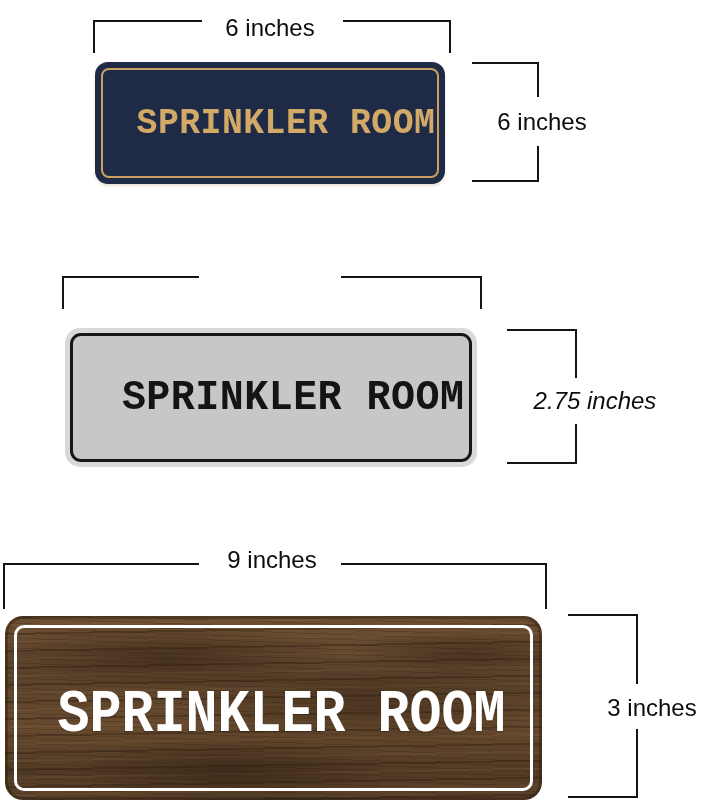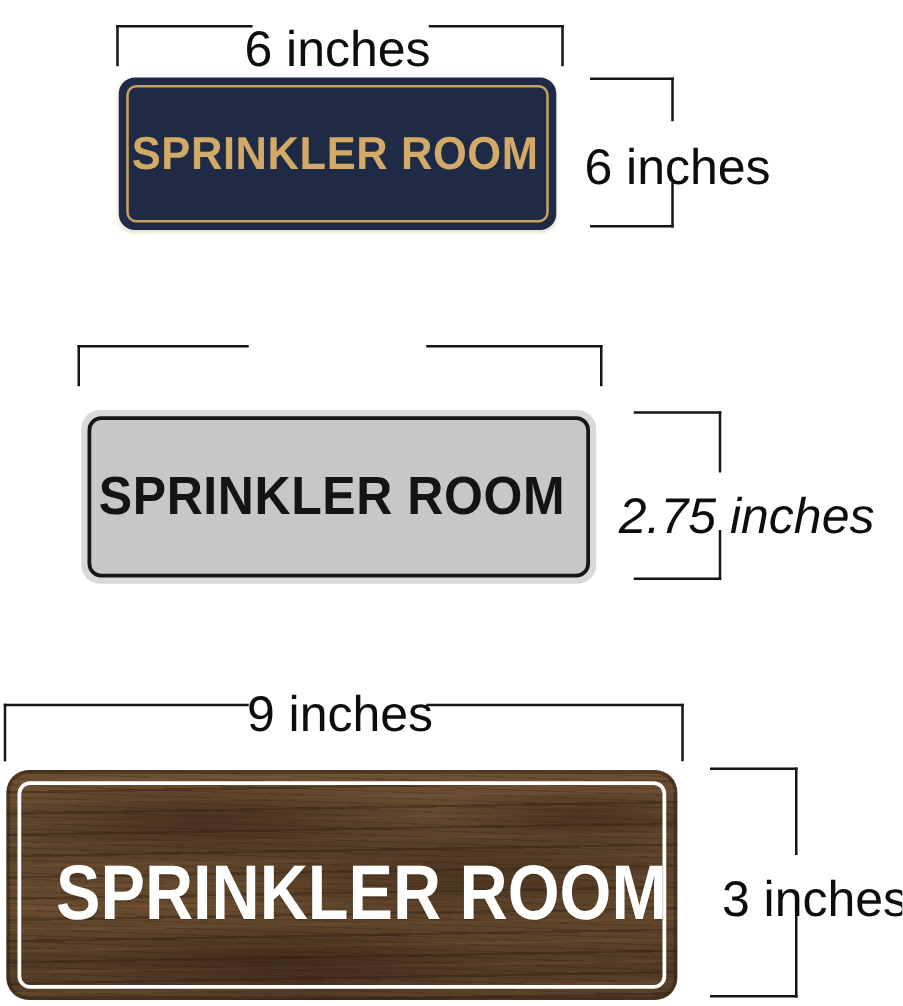--- a/index.html
+++ b/index.html
@@ -4,27 +4,27 @@
 <style>
   html,body{margin:0;padding:0;background:#ffffff;}
   .canvas{
     position:relative;width:722px;height:805px;background:#ffffff;overflow:hidden;
     font-family:"Liberation Sans",sans-serif;
   }
   
   .hline{position:absolute;height:2px;background:#141414;}
   .vline{position:absolute;width:2px;background:#141414;}
   .dim-label{
-    position:absolute;font-size:40px;line-height:44px;color:#0d0d0d;
-    text-align:center;white-space:nowrap;font-weight:400;margin-top:12px;
+    position:absolute;font-size:24px;line-height:44px;color:#0d0d0d;
+    text-align:center;white-space:nowrap;font-weight:400;
   }
   
   .plate{position:absolute;}
   .frame{position:absolute;}
-  .plate-text-wrap{position:absolute;inset:0;display:flex;align-items:center;justify-content:flex-start;}
+  .plate-text-wrap{position:absolute;inset:0;display:flex;align-items:center;justify-content:flex-end;font-family:Liberation Mono, monospace;}
   .plate-text{font-weight:700;white-space:nowrap;}
 
   
   .s1{left:95px;top:62px;width:350px;height:122px;background:#1e2a46;border-radius:13px;
       box-shadow:0 2px 3px rgba(190,170,130,.35);}
   .s1 .frame{inset:6px;border:2px solid #c9a05f;border-radius:8px;}
   .s1 .plate-text{color:#d2a966;font-size:37px;letter-spacing:.5px;transform:scaleX(.94);}
 
   
   .s2{left:65px;top:328px;width:412px;height:139px;background:#d9dad7;border-radius:15px;}

